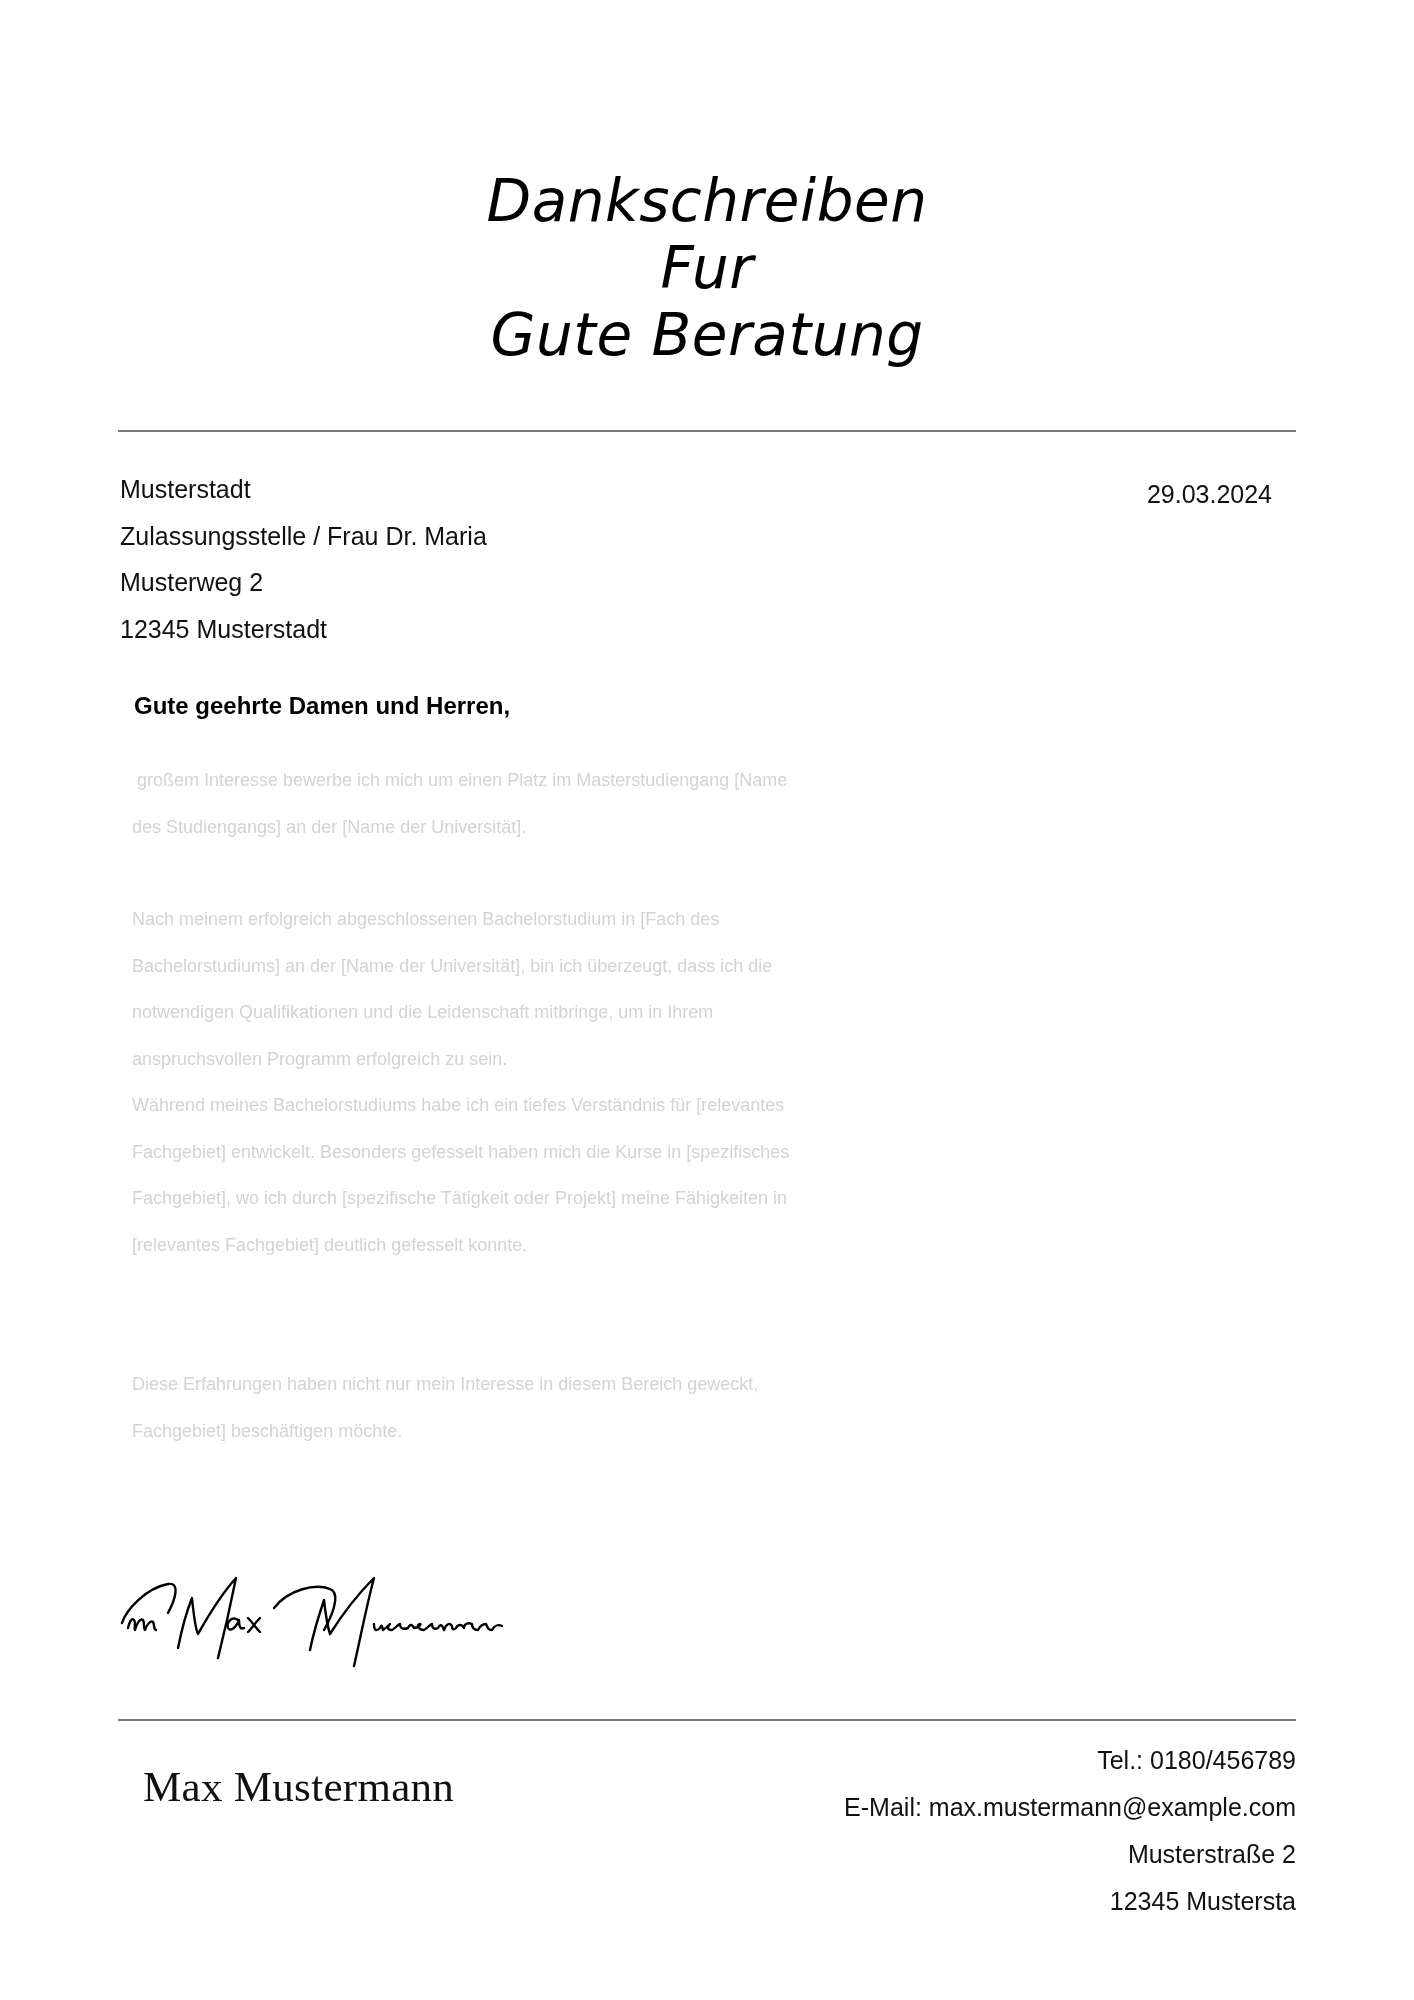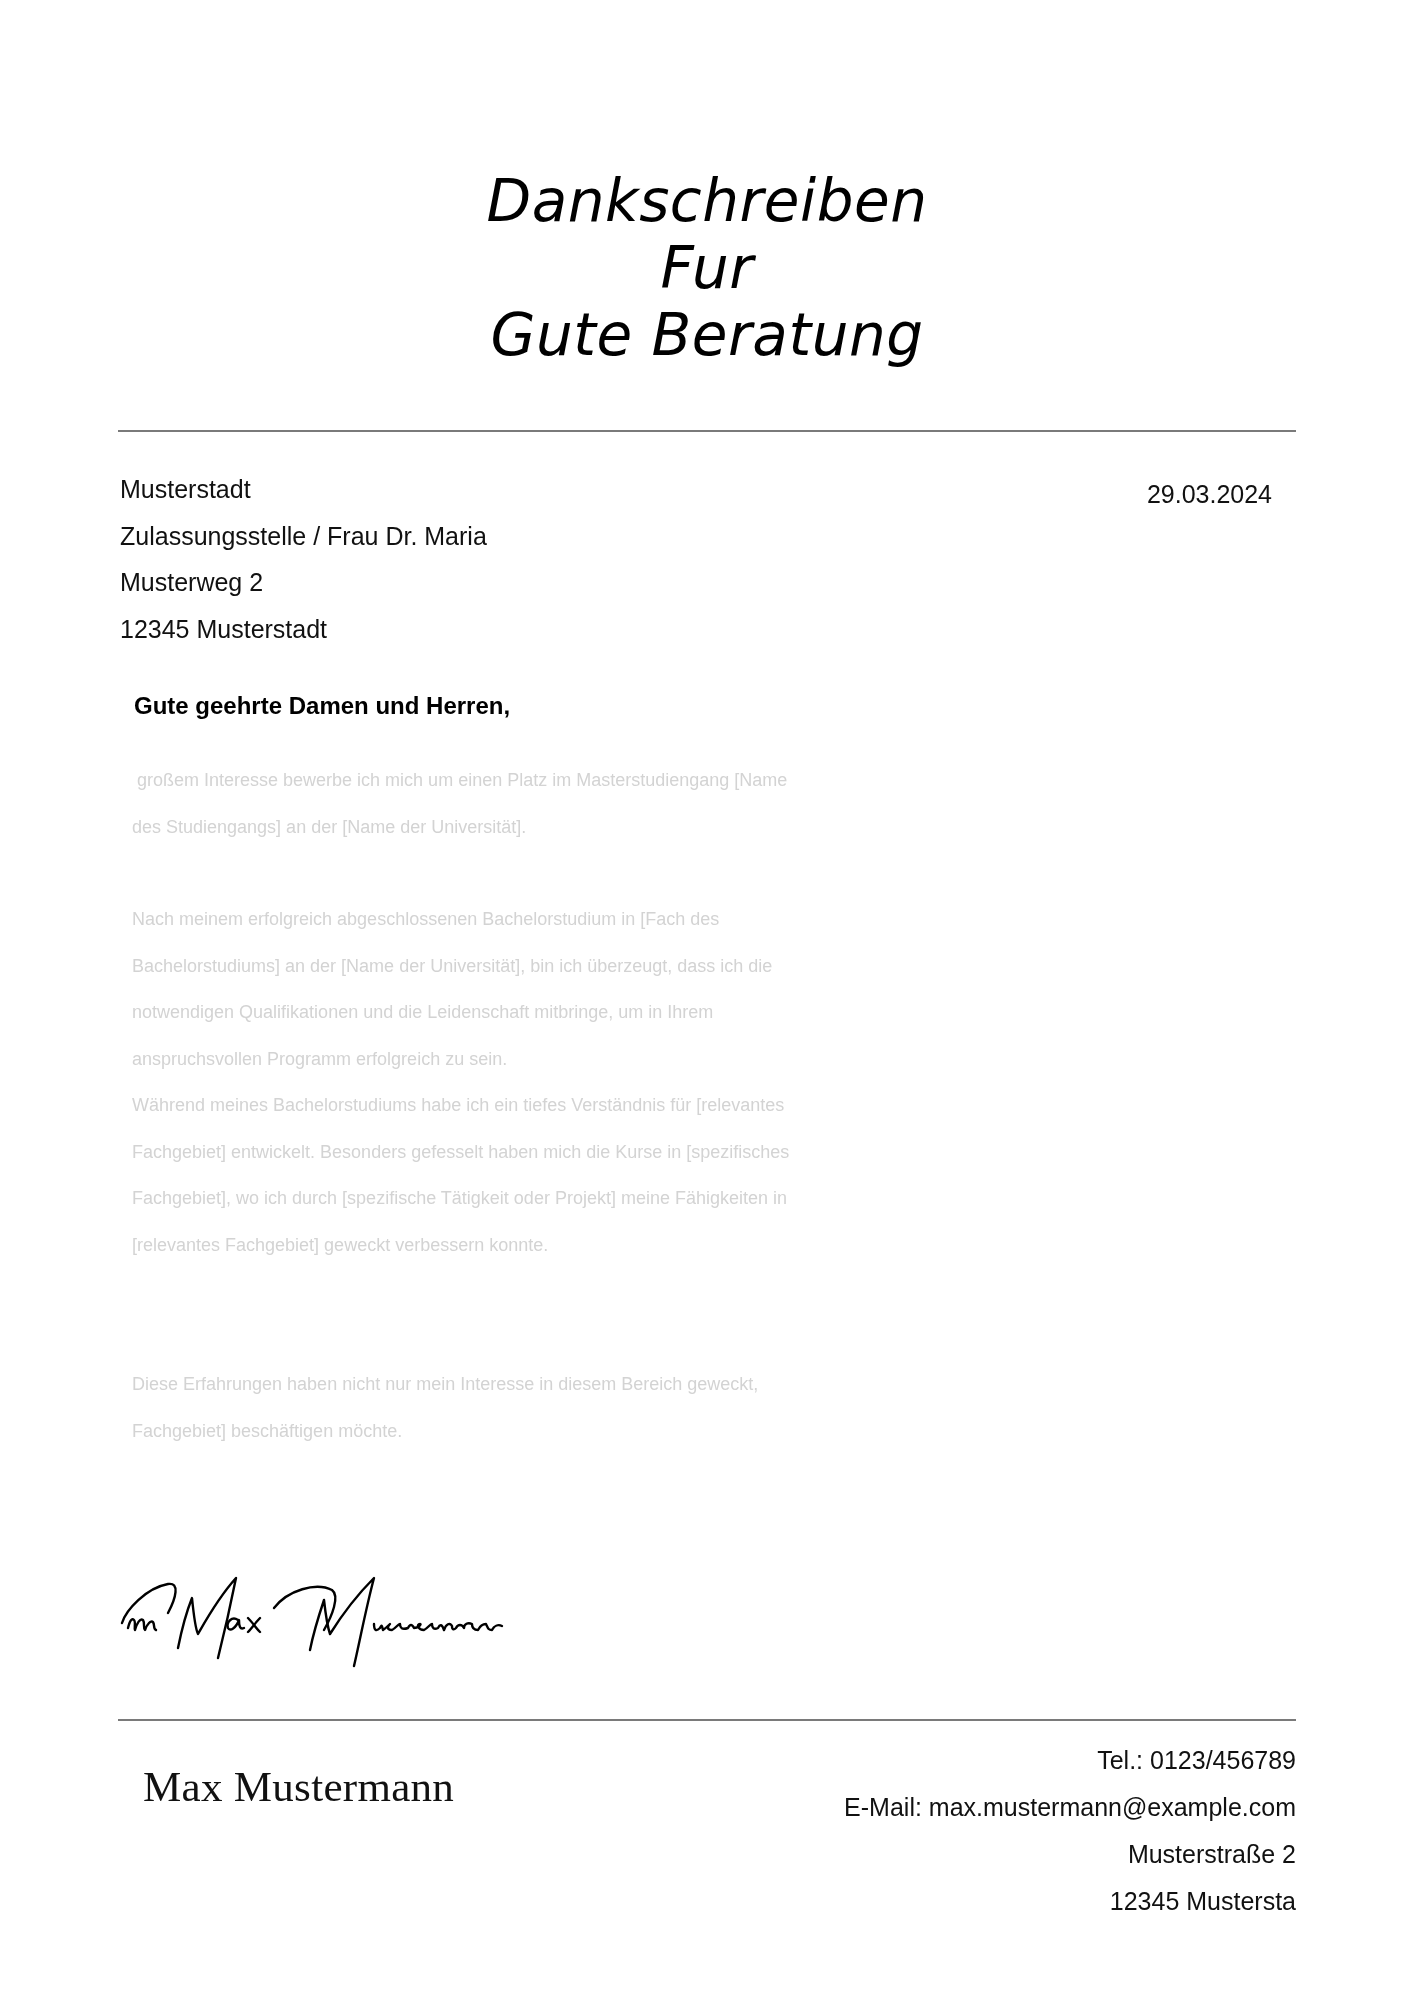--- a/index.html
+++ b/index.html
@@ -57,21 +57,21 @@
 </div>
 
 <div class="body-text p2">
   <div>Nach meinem erfolgreich abgeschlossenen Bachelorstudium in [Fach des</div>
   <div>Bachelorstudiums] an der [Name der Universität], bin ich überzeugt, dass ich die</div>
   <div>notwendigen Qualifikationen und die Leidenschaft mitbringe, um in Ihrem</div>
   <div>anspruchsvollen Programm erfolgreich zu sein.</div>
   <div>Während meines Bachelorstudiums habe ich ein tiefes Verständnis für [relevantes</div>
   <div>Fachgebiet] entwickelt. Besonders gefesselt haben mich die Kurse in [spezifisches</div>
   <div>Fachgebiet], wo ich durch [spezifische Tätigkeit oder Projekt] meine Fähigkeiten in</div>
-  <div>[relevantes Fachgebiet] geweckt verbessern konnte.</div>
+  <div>[relevantes Fachgebiet] deutlich gefesselt konnte.</div>
 </div>
 
 <div class="body-text p3">
   <div>Diese Erfahrungen haben nicht nur mein Interesse in diesem Bereich geweckt,</div>
   <div>Fachgebiet] beschäftigen möchte.</div>
 </div>
 
 <div class="signature" title="m Max Musrerman">
   <svg width="390" height="110" viewBox="0 0 390 110">
     <g fill="none" stroke="#000" stroke-width="2.4" stroke-linecap="round" stroke-linejoin="round">
@@ -90,17 +90,17 @@
       <path d="M256 56 C256 62, 258 64, 262 60 C264 56, 264 58, 265 62 C268 60, 270 58, 272 56 C270 58, 268 62, 274 62 C278 60, 280 56, 282 56 C282 60, 284 62, 290 60 C292 56, 294 56, 296 60 C300 60, 304 56, 302 56 C298 56, 300 62, 306 62 C310 60, 312 56, 314 56 C314 60, 316 62, 320 60 C322 56, 324 56, 326 62 C328 56, 332 54, 334 58 C334 62, 336 62, 338 60 C340 56, 344 56, 346 60 C346 56, 350 54, 354 56 C354 60, 356 62, 360 62 C362 58, 364 56, 368 56 C370 60, 370 62, 374 62 C376 58, 380 56, 384 58"></path>
     </g>
   </svg>
 </div>
 
 <div class="rule bottom"></div>
 
 <div class="footer-name">Max Mustermann</div>
 
 <div class="contact">
-  <div>Tel.: 0123/456789</div>
+  <div>Tel.: 0180/456789</div>
   <div>E-Mail: max.mustermann@example.com</div>
   <div>Musterstraße 2</div>
   <div>12345 Mustersta</div>
 </div>
 
 </body></html>

